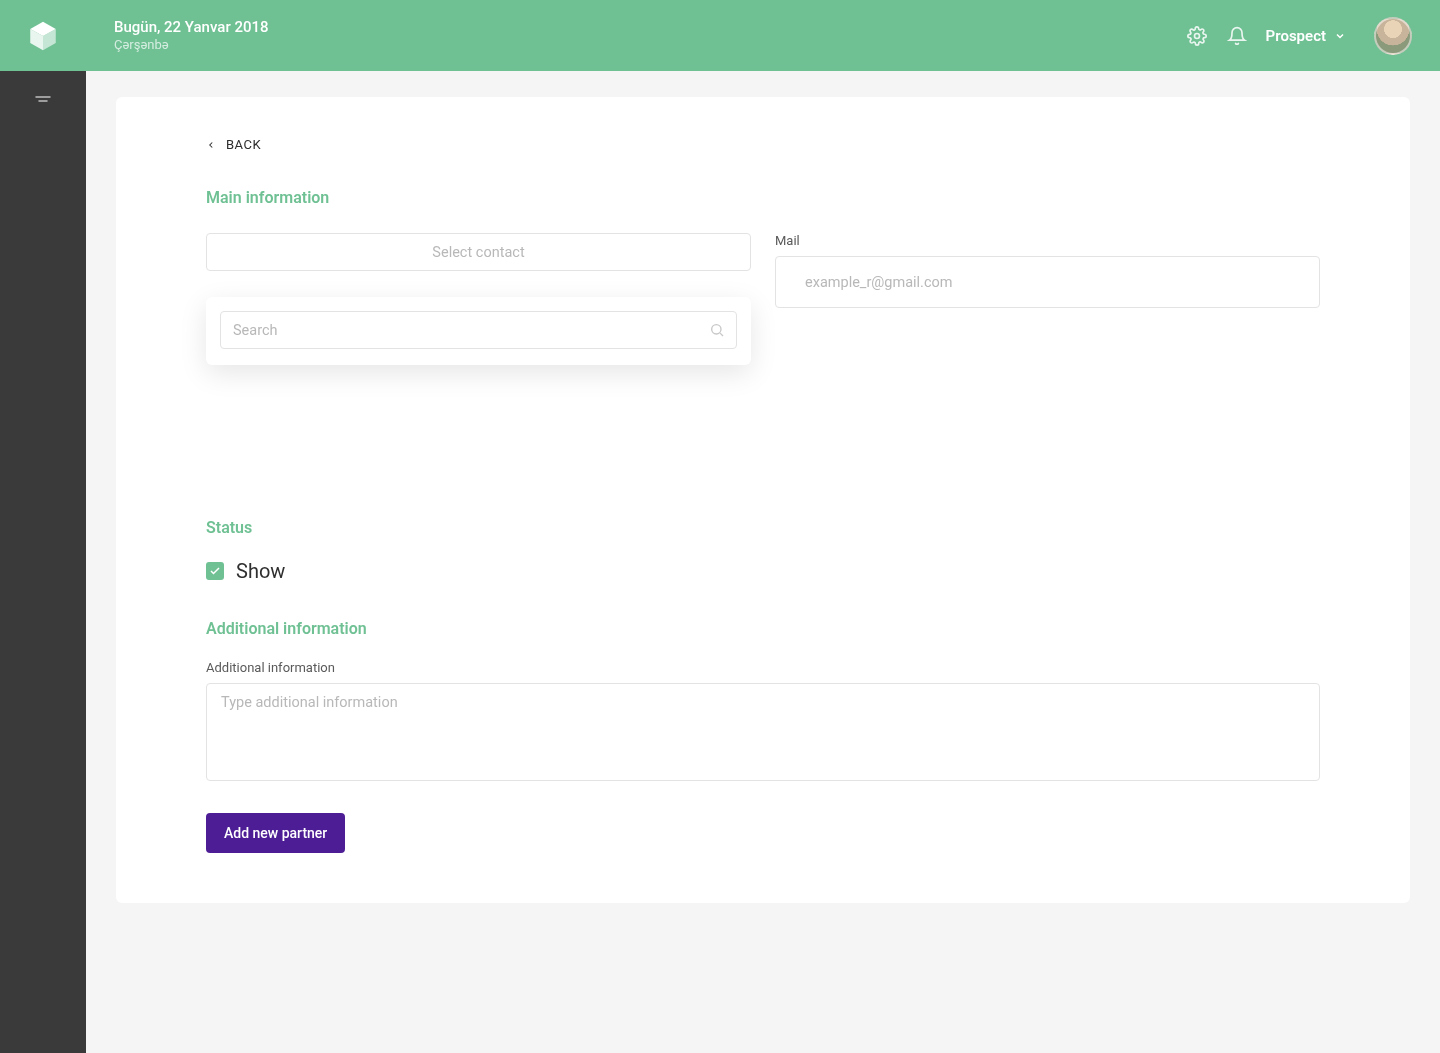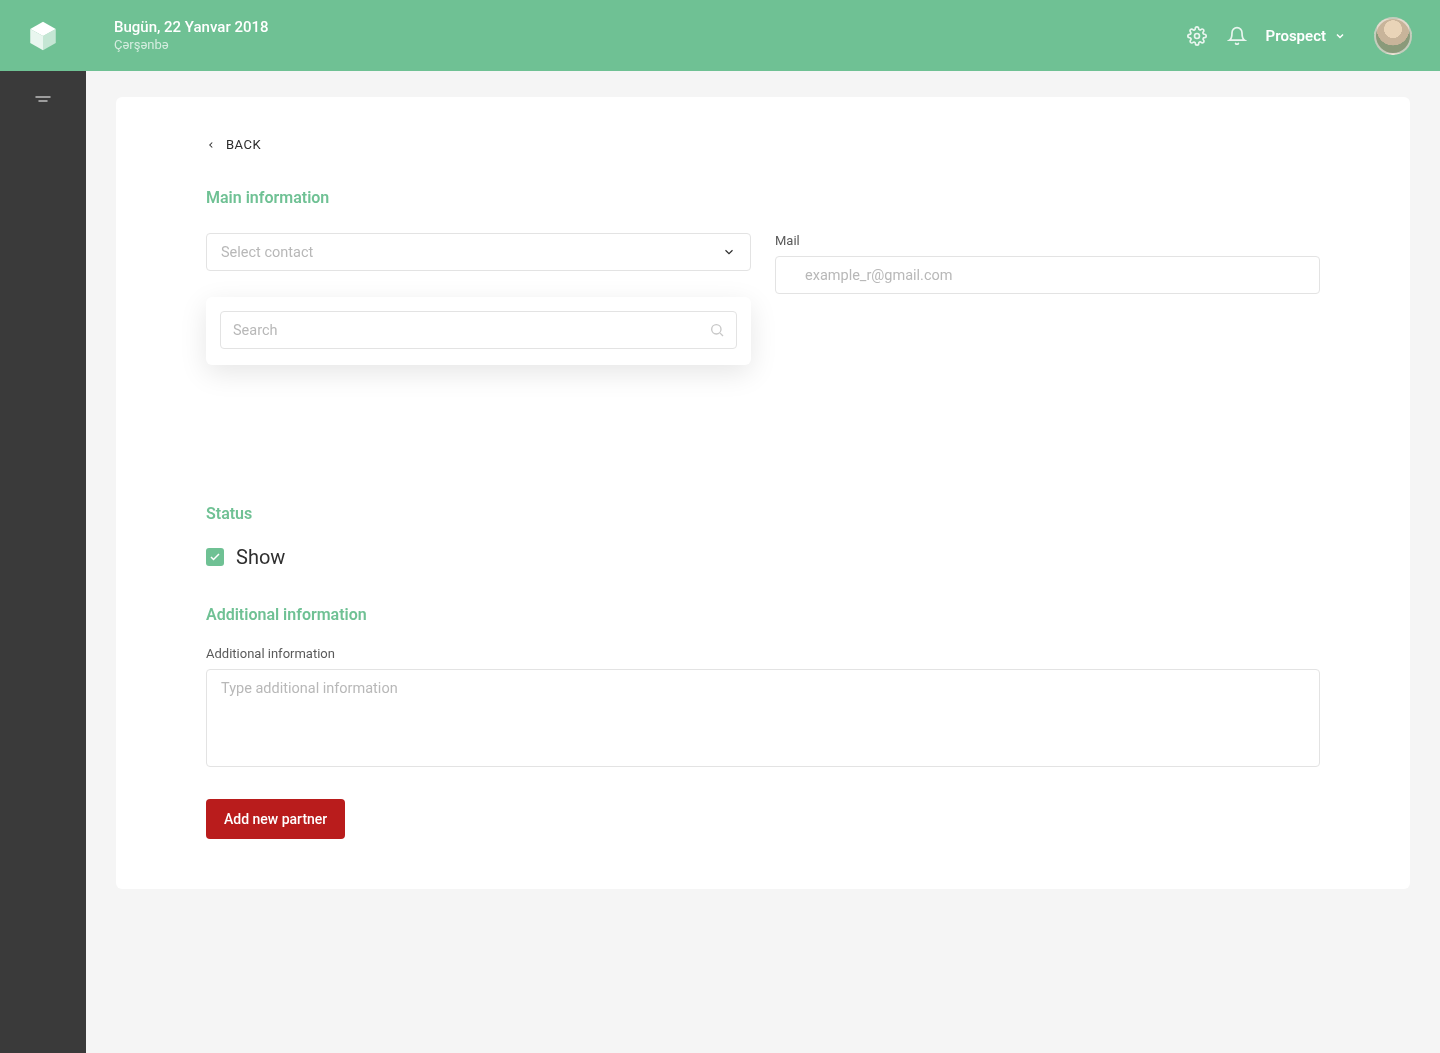--- a/index.html
+++ b/index.html
@@ -158,31 +158,32 @@
     margin-bottom: 8px;
   }
   .select-box, .text-input, .textarea-input {
     border: 1px solid #e3e3e3;
     border-radius: 4px;
     background: #fff;
     font-size: 14.5px;
     color: #2d2d2d;
     padding: 10px 14px;
     font-family: inherit;
+    flex-direction: column;
   }
   .select-box {
     display: flex;
     align-items: center;
     justify-content: space-between;
     cursor: pointer;
     color: #b8b8b8;
     height: 38px;
   }
   .select-box svg { width: 14px; height: 14px; color: #2d2d2d; }
-  .text-input { height: 38px; outline: none; padding-left: 29px; }
+  .text-input { height: 52px; outline: none; padding-left: 29px; }
   .text-input::placeholder, .textarea-input::placeholder { color: #b8b8b8; }
   .dropdown {
     position: absolute;
     top: 64px;
     left: 0;
     right: 0;
     background: #fff;
     border-radius: 6px;
     box-shadow: 0 8px 28px rgba(0,0,0,0.10);
     padding: 14px 14px 6px 14px;
@@ -241,21 +242,21 @@
   .checkbox svg { width: 12px; height: 12px; color: #fff; }
   .status-label { font-size: 20px; color: #2f2f2f; }
   .textarea-input {
     width: 100%;
     height: 98px;
     resize: none;
     outline: none;
   }
   .submit-btn {
     margin-top: 28px;
-    background: #b91c1c;
+    background: #4c1d95;
     color: #fff;
     border: none;
     border-radius: 4px;
     padding: 12px 18px;
     font-size: 14px;
     font-weight: 500;
     cursor: pointer;
     font-family: inherit;
   }
 </style>

